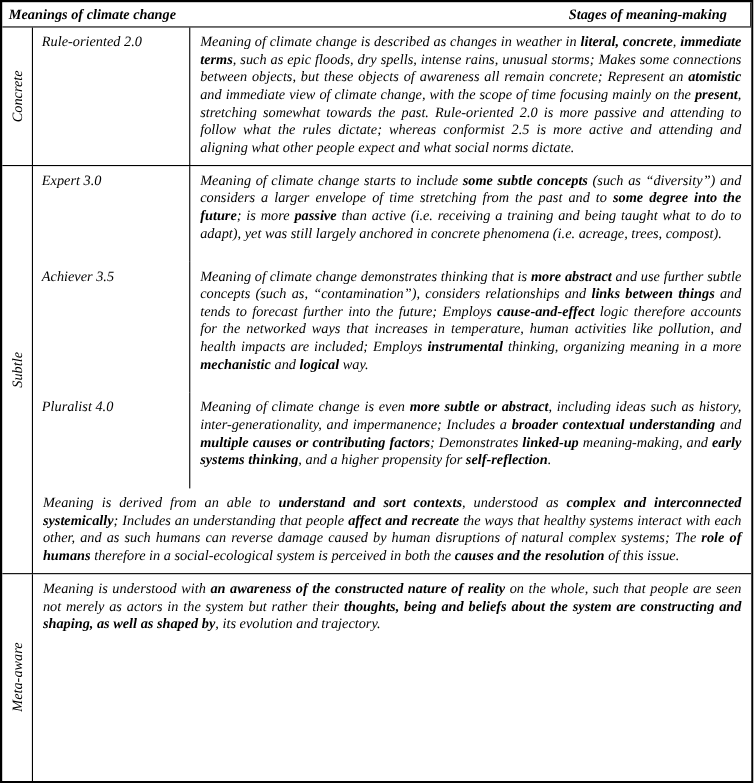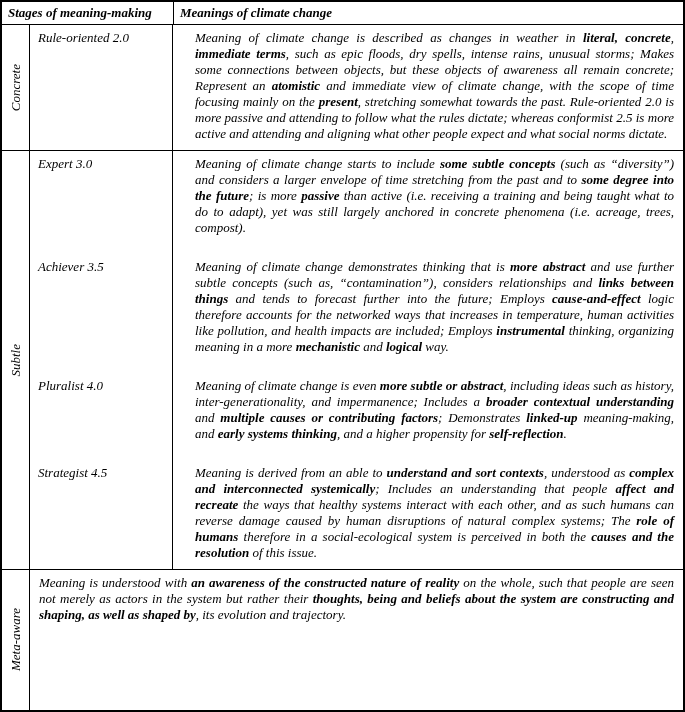--- a/index.html
+++ b/index.html
@@ -58,21 +58,21 @@
     transform: rotate(180deg);
     font-style: italic;
     font-size: 13px;
     white-space: nowrap;
   }
   .entries {
     flex: 1;
     display: flex;
     flex-direction: column;
   }
-  .entry { display: flex; flex: 1 0 auto; gap: 13px; }
+  .entry { display: flex; flex: 1 0 auto; }
   .stage-cell {
     width: 143px;
     border-right: 1px solid #000;
     font-style: italic;
     line-height: 16px;
     padding: 5px 4px 4px 8px;
     flex: 0 0 auto;
   }
   .stage-name + .stage-name { margin-top: 25px; }
   .desc-cell {
@@ -85,22 +85,22 @@
     line-height: 16px;
     font-style: italic;
   }
 </style>
 </head>
 <body>
 
 <div class="paper-table">
 
   <div class="header-row">
+    <div class="header-cell right">Meanings of climate change</div>
     <div class="header-cell left">Stages of meaning-making</div>
-    <div class="header-cell right">Meanings of climate change</div>
   </div>
 
   <div class="group">
     <div class="tier-cell">
       <span class="tier-label">Concrete</span>
     </div>
     <div class="entries">
       <div class="entry">
         <div class="stage-cell">
           <div class="stage-name">Rule-oriented 2.0</div>
@@ -139,23 +139,20 @@
       <div class="entry">
         <div class="stage-cell">
           <div class="stage-name">Pluralist 4.0</div>
         </div>
         <div class="desc-cell">
           <p class="desc">Meaning of climate change is even <b>more subtle or abstract</b>, including ideas such as history, inter-generationality, and impermanence; Includes a <b>broader contextual understanding</b> and <b>multiple causes or contributing factors</b>; Demonstrates <b>linked-up</b> meaning-making, and <b>early systems thinking</b>, and a higher propensity for <b>self-reflection</b>.</p>
         </div>
       </div>
 
       <div class="entry">
-        <div class="stage-cell">
-          <div class="stage-name">Strategist 4.5</div>
-        </div>
         <div class="desc-cell">
           <p class="desc">Meaning is derived from an able to <b>understand and sort contexts</b>, understood as <b>complex and interconnected systemically</b>; Includes an understanding that people <b>affect and recreate</b> the ways that healthy systems interact with each other, and as such humans can reverse damage caused by human disruptions of natural complex systems; The <b>role of humans</b> therefore in a social-ecological system is perceived in both the <b>causes and the resolution</b> of this issue.</p>
         </div>
       </div>
 
     </div>
   </div>
 
   <div class="group last">
     <div class="tier-cell">

